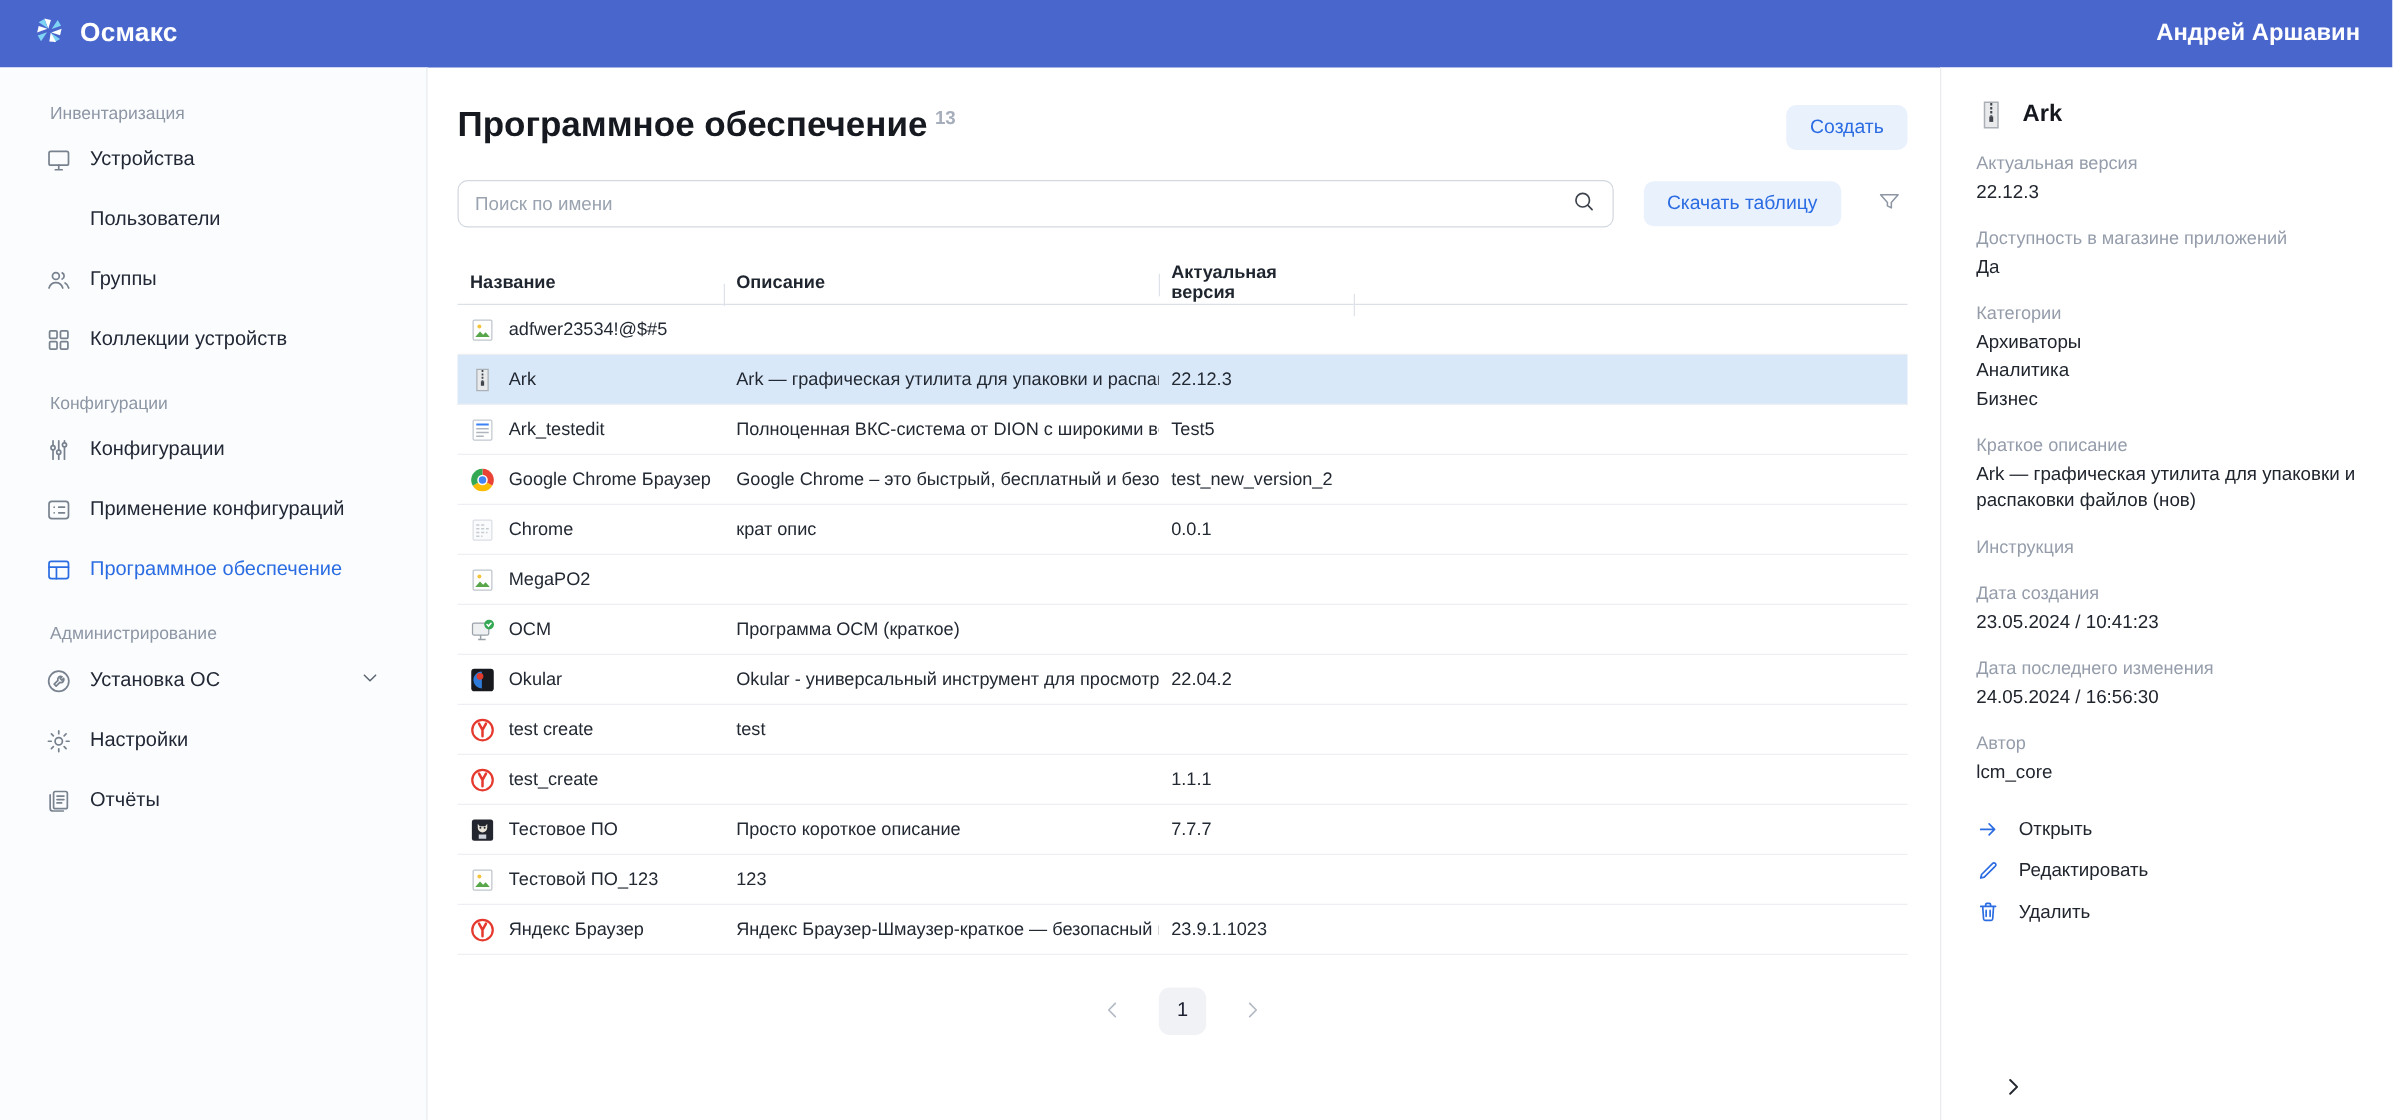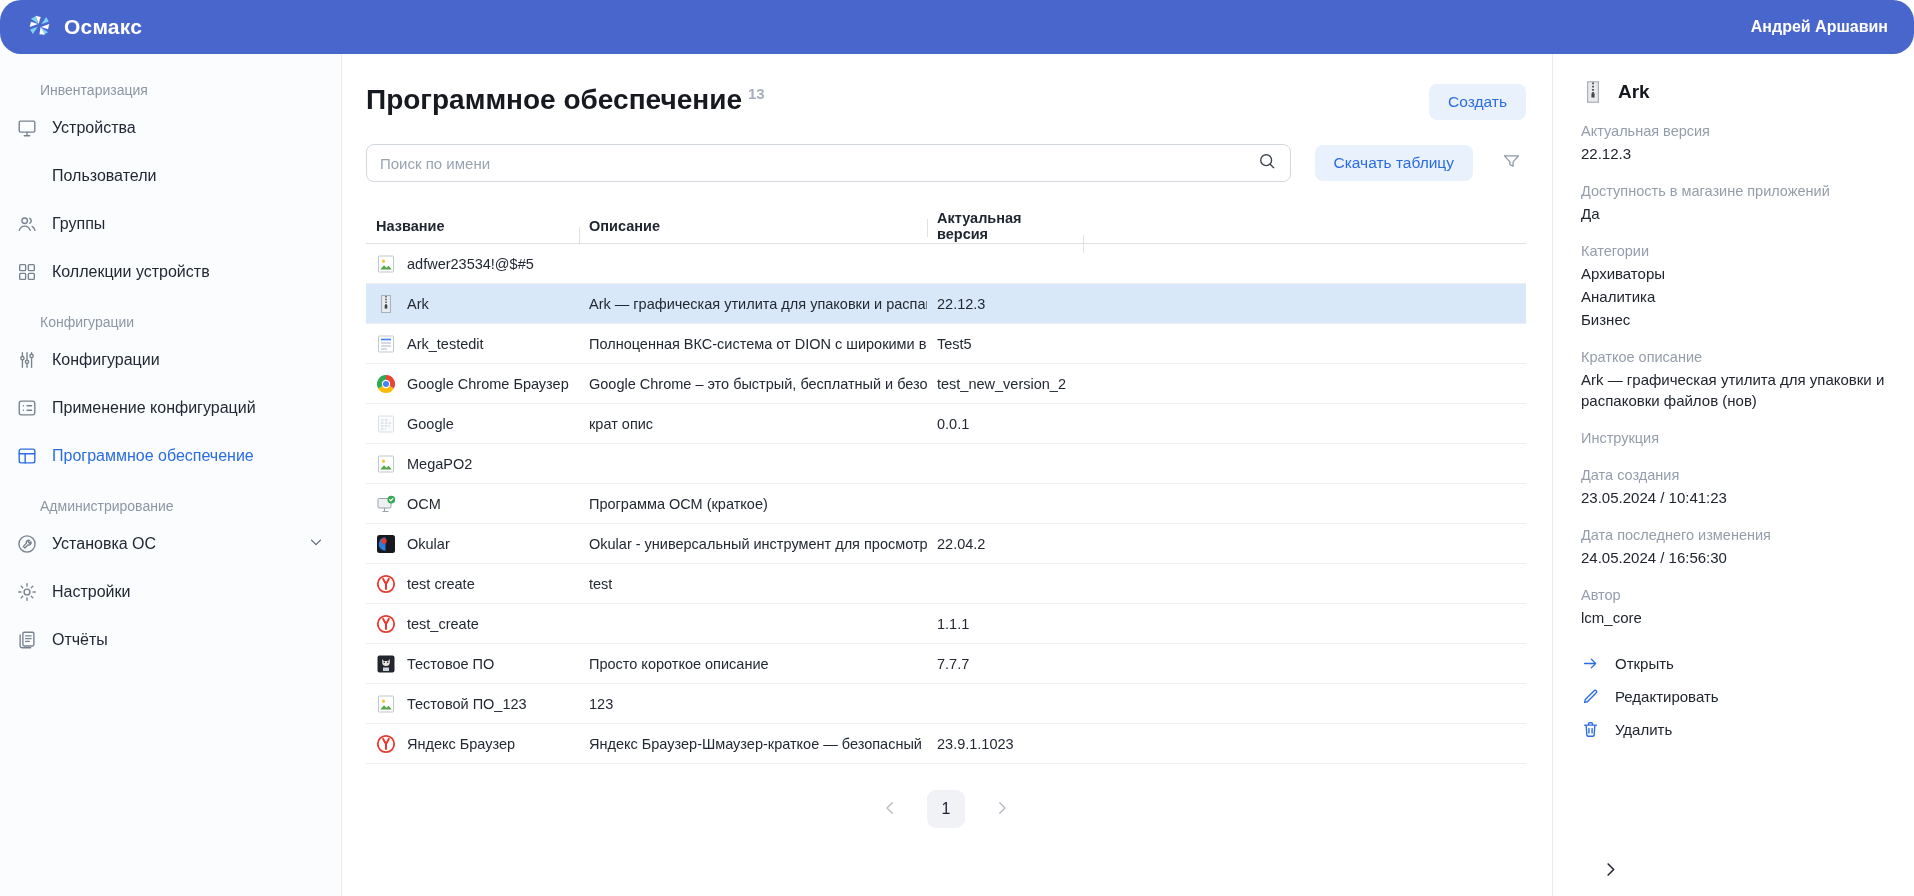--- a/index.html
+++ b/index.html
@@ -1,34 +1,34 @@
 <!DOCTYPE html>
 <html lang="ru"><head>
 <meta charset="utf-8">
 <style>
   * { margin:0; padding:0; box-sizing:border-box; }
   html,body { width:1914px; height:896px; overflow:hidden;
     font-family:"Liberation Sans","DejaVu Sans",sans-serif; background:#fff; color:#262c38; }
 
   
   .topbar { height:54px; background:#4966cc; display:flex; align-items:center;
-    justify-content:space-between; padding:0 26px;border-radius:21px; }
+    justify-content:space-between; padding:0 26px; }
   .brand { display:flex; align-items:center; gap:11px; }
   .brand svg { width:27px; height:27px; }
   .brand-name { color:#fff; font-size:21px; font-weight:bold; letter-spacing:.2px; }
-  .user-menu { display:flex; align-items:center; gap:19px; color:#fff; font-size:16px; font-weight:bold; cursor:pointer; }
+  .user-menu { display:flex; align-items:center; gap:19px; color:#fff; font-size:19px; font-weight:bold; cursor:pointer; }
   .user-menu svg { width:20px; height:20px; stroke:#e8ecf9; }
 
   
   .app { display:flex; height:842px; }
 
   
   .sidebar { width:342px; flex:0 0 342px; background:#fbfcfd; border-right:1px solid #e9ebef; padding:10px 0 0; }
   .section-title { color:#8d96a5; font-size:14px; padding:18px 40px 6px; }
-  .nav-item { display:flex; align-items:center; gap:14px; padding:13px 16px; font-size:16px;
+  .nav-item { display:flex; align-items:center; gap:14px; padding:13px 36px; font-size:16px;
     color:#222836; cursor:pointer; }
   .nav-item .nav-ico { width:22px; height:22px; flex:0 0 22px; display:flex; }
   .nav-item .nav-ico svg { width:22px; height:22px; stroke:#78828f; fill:none; stroke-width:1.5;
     stroke-linecap:round; stroke-linejoin:round; }
   .nav-item.active { color:#2b6ce3; }
   .nav-item.active .nav-ico svg { stroke:#2b6ce3; }
   .nav-item .chev { margin-left:auto; }
   .nav-item .chev svg { width:18px; height:18px; stroke:#5c6573; fill:none; stroke-width:1.6;
     stroke-linecap:round; stroke-linejoin:round; }
 
@@ -344,21 +344,21 @@
       </div>
 
       <div class="trow">
         <div class="td col-name name-cell">
           <span class="row-ico">
                 <svg viewBox="0 0 20 20">
                   <rect x="2.5" y="2" width="15" height="16" rx="1" fill="#fafbfc" stroke="#dadee3"></rect>
                   <path d="M5 6h7M5 9h10M5 12h9M5 15h5" stroke="#c6cbd1" stroke-width="1.1" stroke-dasharray="2.5 1.4"></path>
                 </svg>
               </span>
-          <span class="row-name">Google</span>
+          <span class="row-name">Chrome</span>
         </div>
         <div class="td col-desc">крат опис</div>
         <div class="td col-version">0.0.1</div>
         <div class="td col-rest"></div>
       </div>
 
       <div class="trow">
         <div class="td col-name name-cell">
           <span class="row-ico">
                 <svg viewBox="0 0 20 20">

